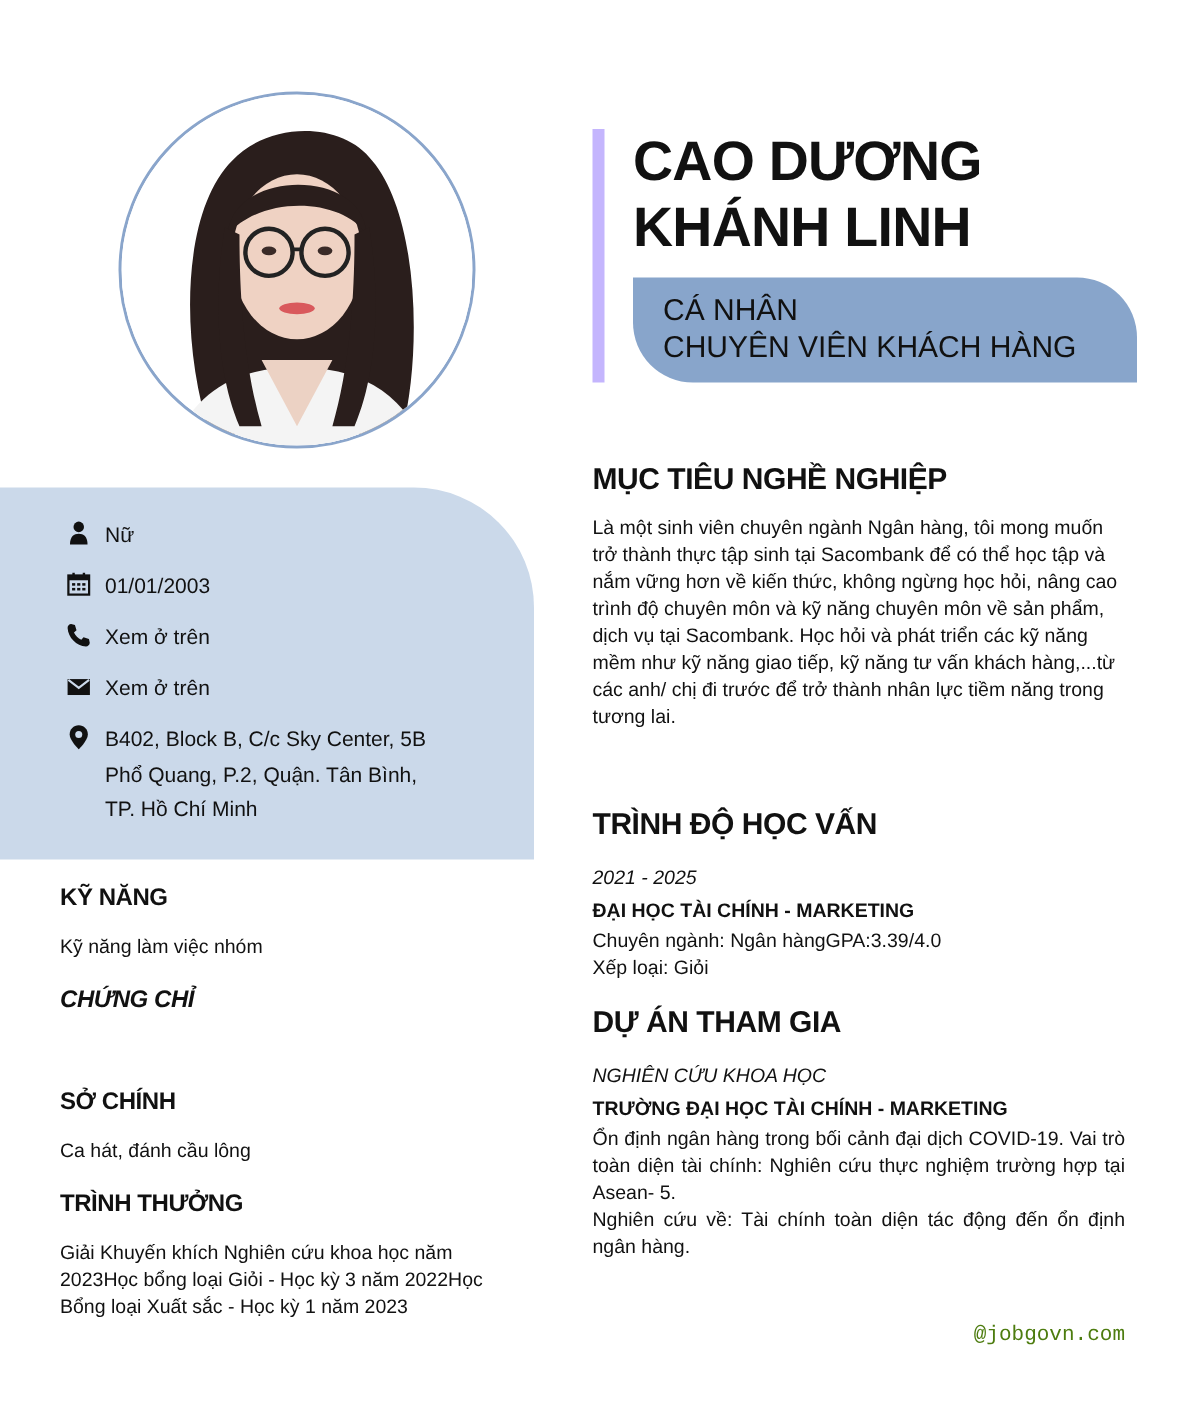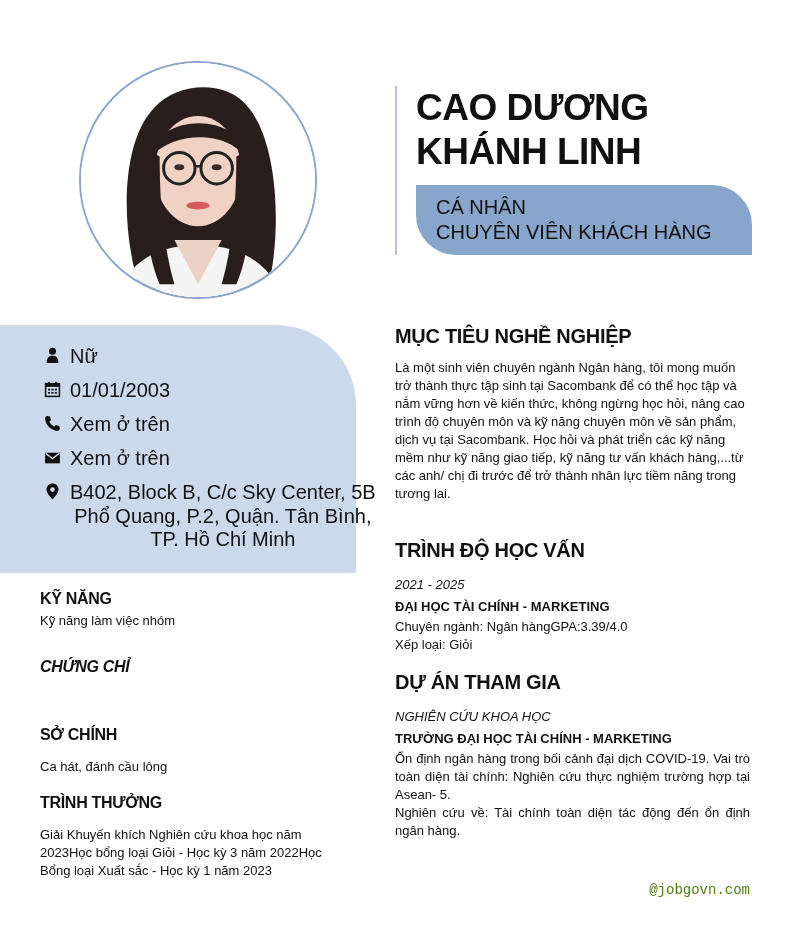--- a/index.html
+++ b/index.html
@@ -7,21 +7,21 @@
   body { position: relative; font-family: "Liberation Sans", sans-serif; color: #111; }
 
   .avatar-ring {
     position: absolute; left: 79px; top: 61px; width: 238px; height: 238px;
     border-radius: 50%; border: 2px solid #8aa5cb; background: #fff; overflow: hidden;
   }
   .avatar-ring svg { width: 100%; height: 100%; display: block; }
 
   .name-block {
     position: absolute; left: 395px; top: 86px; width: 360px; height: 169px;
-    border-left: 2px solid #c4b5fd;
+    border-left: 8px solid #c4b5fd;
   }
   .name {
     position: absolute; left: 19px; top: 0px; width: 340px;
     font-size: 37px; font-weight: bold; line-height: 44px; letter-spacing: -0.5px; color: #111;
   }
   .title-box {
     position: absolute; left: 19px; top: 99px; width: 336px; height: 70px;
     background: #88a5cb; border-radius: 0 40px 0 40px;
     padding: 10px 20px;
   }
@@ -31,21 +31,21 @@
 
   .contact-panel {
     position: absolute; left: 0; top: 325px; width: 356px; height: 248px;
     background: #cbd9ea; border-top-right-radius: 80px;
   }
   .contact-row {
     position: absolute; left: 44px; display: flex; align-items: flex-start;
   }
   .contact-row .ico { width: 17px; height: 17px; margin-top: 2px; margin-right: 9px; flex: none; }
   .contact-row .ico svg { width: 17px; height: 17px; display: block; }
-  .contact-row .txt { font-size: 20px; line-height: 23.5px; color: #111; text-align: center; }
+  .contact-row .txt { font-size: 14px; line-height: 23.5px; color: #111; }
 
   .left-section { position: absolute; left: 40px; width: 300px; }
   .sec-head { font-size: 16px; font-weight: bold; line-height: 24px; color: #111; letter-spacing: -0.3px; }
   .sec-body { font-size: 13px; line-height: 18px; color: #111; }
 
   .right-col { position: absolute; left: 395px; width: 355px; }
   .r-head { font-size: 20px; font-weight: bold; line-height: 24px; color: #111; letter-spacing: -0.3px; }
   .r-body { font-size: 13px; line-height: 18px; color: #111; }
   .italic { font-style: italic; font-size: 13px; line-height: 18px; }
   .bold-sm { font-size: 13px; font-weight: bold; line-height: 18px; }
@@ -157,42 +157,42 @@
   </span>
   <span class="txt">
     <span style="display:block">B402, Block B, C/c Sky Center, 5B</span>
     <span style="display:block">Phổ Quang, P.2, Quận. Tân Bình,</span>
     <span style="display:block">TP. Hồ Chí Minh</span>
   </span>
 </div>
 
 <div class="left-section" style="top:587px;">
   <div class="sec-head">KỸ NĂNG</div>
-  <div class="sec-body" style="margin-top:1px;">Kỹ năng làm việc nhóm</div>
+  <div class="sec-body" style="margin-top:11px;">Kỹ năng làm việc nhóm</div>
 </div>
 
 <div class="left-section" style="top:655px;font-style:italic;">
   <div class="sec-head">CHỨNG CHỈ</div>
 </div>
 
 <div class="left-section" style="top:723px;">
   <div class="sec-head">SỞ CHÍNH</div>
   <div class="sec-body" style="margin-top:11px;">Ca hát, đánh cầu lông</div>
 </div>
 
 <div class="left-section" style="top:791px;">
   <div class="sec-head">TRÌNH THƯỞNG</div>
   <div class="sec-body" style="margin-top:11px;">
     <span style="display:block">Giải Khuyến khích Nghiên cứu khoa học năm</span>
     <span style="display:block">2023Học bổng loại Giỏi - Học kỳ 3 năm 2022Học</span>
     <span style="display:block">Bổng loại Xuất sắc - Học kỳ 1 năm 2023</span>
   </div>
 </div>
 
-<div class="right-col" style="top:324px;">
+<div class="right-col" style="top:308px;">
   <div class="r-head">MỤC TIÊU NGHỀ NGHIỆP</div>
   <div class="r-body" style="margin-top:11px; width:352px;">Là một sinh viên chuyên ngành Ngân hàng, tôi mong muốn trở thành thực tập sinh tại Sacombank để có thể học tập và nắm vững hơn về kiến thức, không ngừng học hỏi, nâng cao trình độ chuyên môn và kỹ năng chuyên môn về sản phẩm, dịch vụ tại Sacombank. Học hỏi và phát triển các kỹ năng mềm như kỹ năng giao tiếp, kỹ năng tư vấn khách hàng,...từ các anh/ chị đi trước để trở thành nhân lực tiềm năng trong tương lai.</div>
 </div>
 
 <div class="right-col" style="top:538px;">
   <div class="r-head">TRÌNH ĐỘ HỌC VẤN</div>
   <div class="italic" style="margin-top:14px;">2021 - 2025</div>
   <div class="bold-sm" style="margin-top:4px;">ĐẠI HỌC TÀI CHÍNH - MARKETING</div>
   <div class="r-body" style="margin-top:2px;">Chuyên ngành: Ngân hàngGPA:3.39/4.0</div>
   <div class="r-body">Xếp loại: Giỏi</div>

